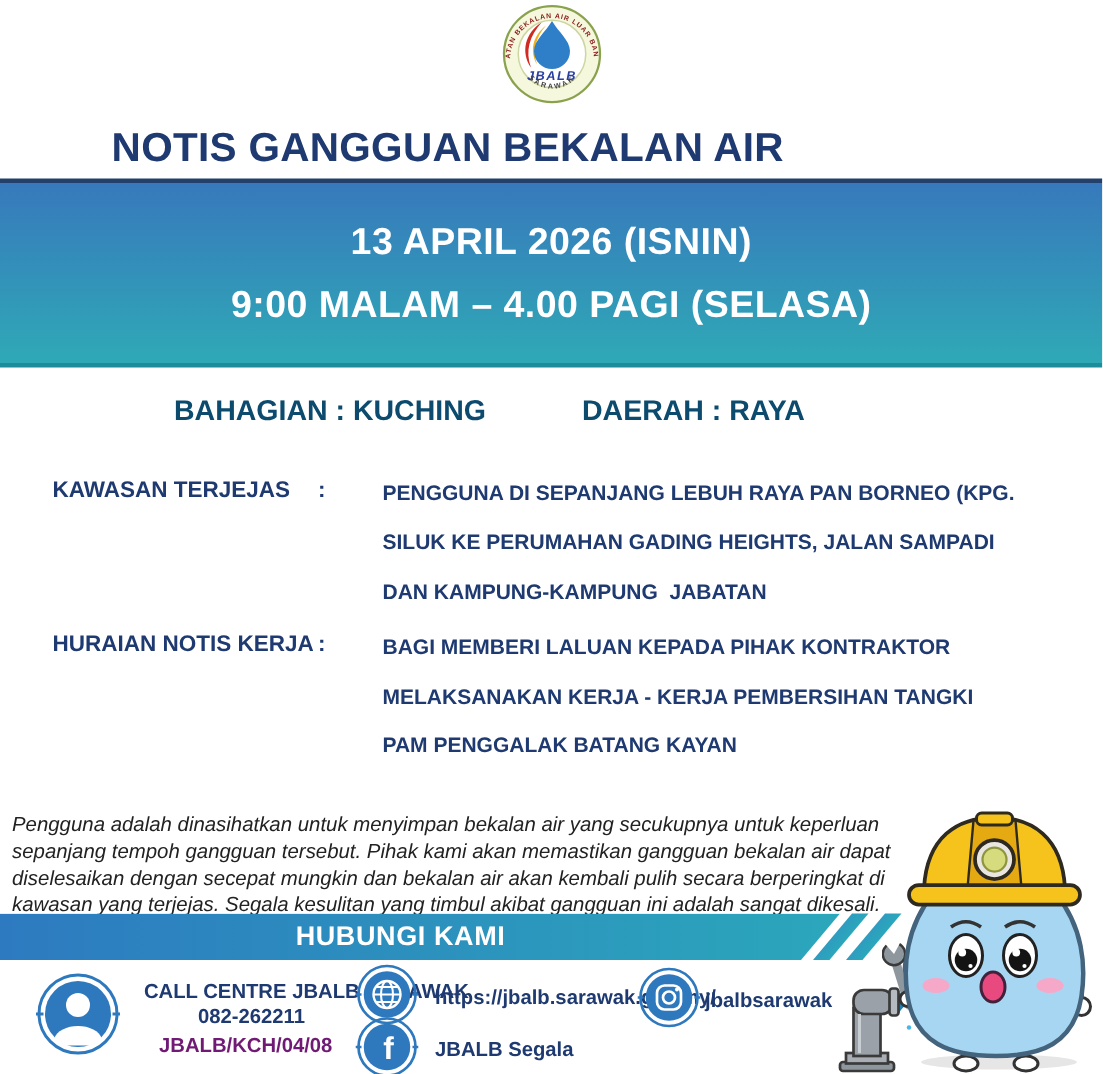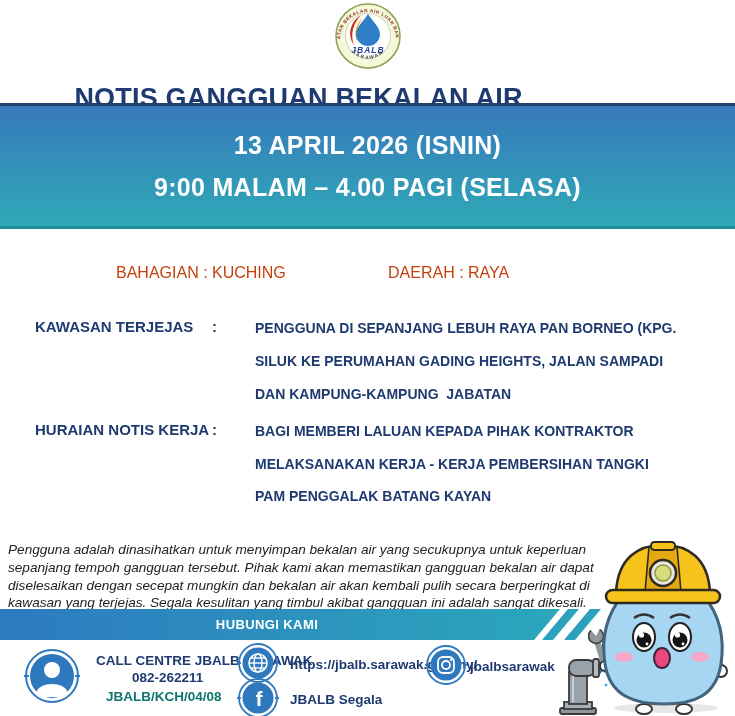--- a/index.html
+++ b/index.html
@@ -5,51 +5,51 @@
   html,body{margin:0;padding:0;}
   .page{position:relative;width:735px;height:716px;background:#ffffff;overflow:hidden;
         font-family:"Liberation Sans",sans-serif;}
   .abs{position:absolute;}
 
   
   .title{top:83px;left:0;width:597px;text-align:center;color:#1e3a70;
          font-weight:bold;font-size:27px;letter-spacing:.2px;}
 
   
-  .sched{top:103px;left:0;width:735px;height:120px;
+  .sched{top:119px;left:0;width:735px;height:120px;
          background:linear-gradient(180deg,#3779bc 0%,#2fa9b6 100%);
          border-top:3px solid #22406b;border-bottom:3px solid #1d8d9b;
          display:flex;flex-direction:column;justify-content:center;align-items:center;}
   .sched div{color:#ffffff;font-weight:bold;font-size:25px;line-height:42px;letter-spacing:.3px;}
 
   
-  .loc{color:#c2410c;font-weight:normal;font-size:16px;}
+  .loc{color:#0c4a6e;font-weight:bold;font-size:19px;}
 
   
   .sec-label{color:#1e3a70;font-weight:bold;font-size:15px;white-space:pre;}
   .sec-colon{color:#1e3a70;font-weight:bold;font-size:15px;}
   .val-line{color:#1e3a70;font-weight:bold;font-size:14px;line-height:33px;white-space:pre;}
   .val-line2{line-height:32.5px;}
 
   
   .disc{top:541px;left:8px;width:588px;font-style:italic;color:#222222;
         font-size:13.6px;line-height:17.8px;}
 
   
   .contact-banner{top:609px;left:0;width:560px;height:31px;
         background:linear-gradient(90deg,#2d7ac0 0%,#2ba7bb 100%);
         clip-path:polygon(0 0,100% 0,calc(100% - 26px) 100%,0 100%);
         display:flex;align-items:center;justify-content:center;}
-  .contact-banner span{color:#fff;font-weight:bold;font-size:13px;letter-spacing:.4px;padding-right:26px;}
+  .contact-banner span{color:#fff;font-weight:bold;font-size:18px;letter-spacing:.4px;padding-right:26px;}
   .stripe{top:609px;width:11px;height:31px;background:linear-gradient(90deg,#2f9cc0,#2aa7bb);
         transform:skewX(-40deg);transform-origin:0 0;}
 
   
   .f-navy{color:#1e3a70;font-weight:bold;font-size:13.5px;line-height:17px;}
-  .ref{color:#0f766e;font-weight:bold;font-size:13.5px;}
+  .ref{color:#701a75;font-weight:bold;font-size:13.5px;}
 </style>
 </head>
 <body>
 
 <div class="page">
 
   <svg class="abs" style="top:2px;left:334px;" width="68" height="68" viewBox="0 0 68 68">
     <circle cx="34" cy="34" r="32" fill="#f5f8dc" stroke="#8aa24e" stroke-width="1.5"></circle>
     <circle cx="34" cy="34" r="22.5" fill="#ffffff" stroke="#cdd6a0" stroke-width="1"></circle>
     <defs>

